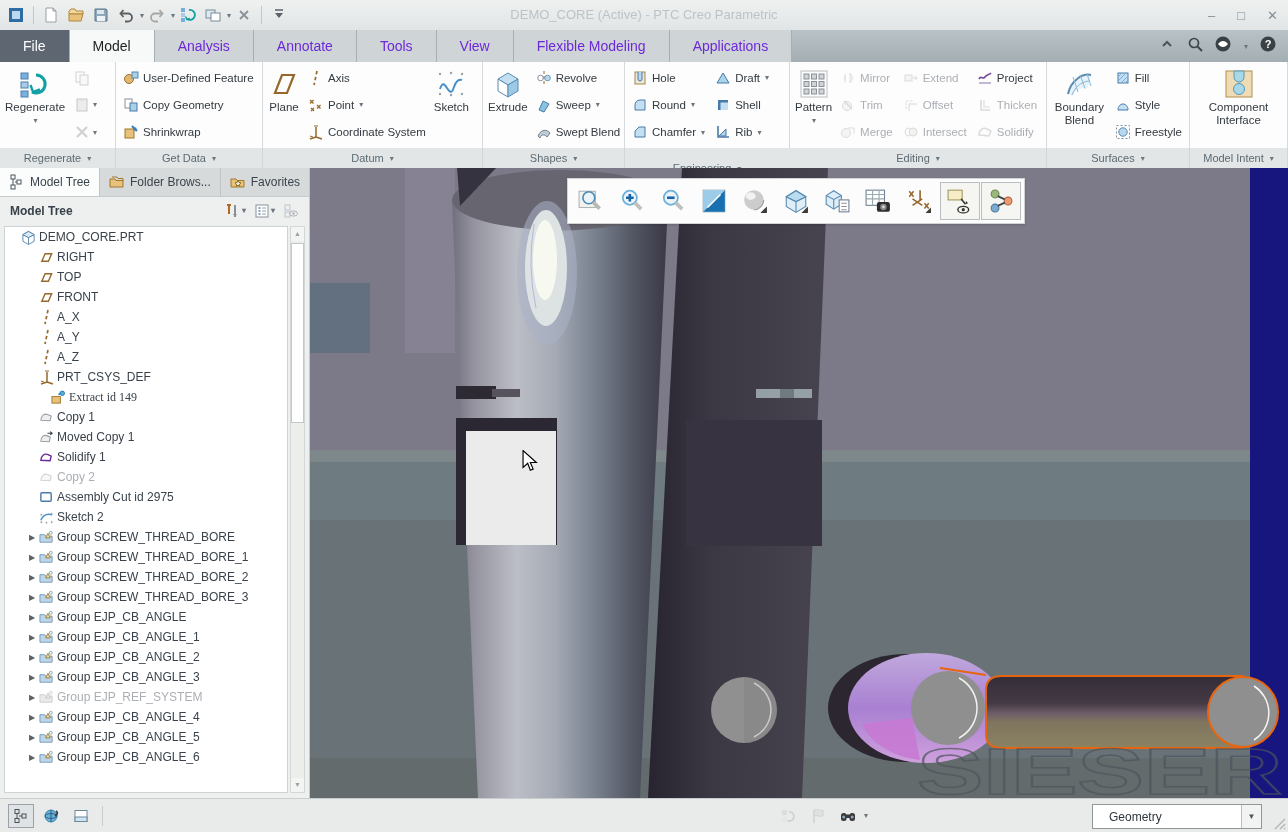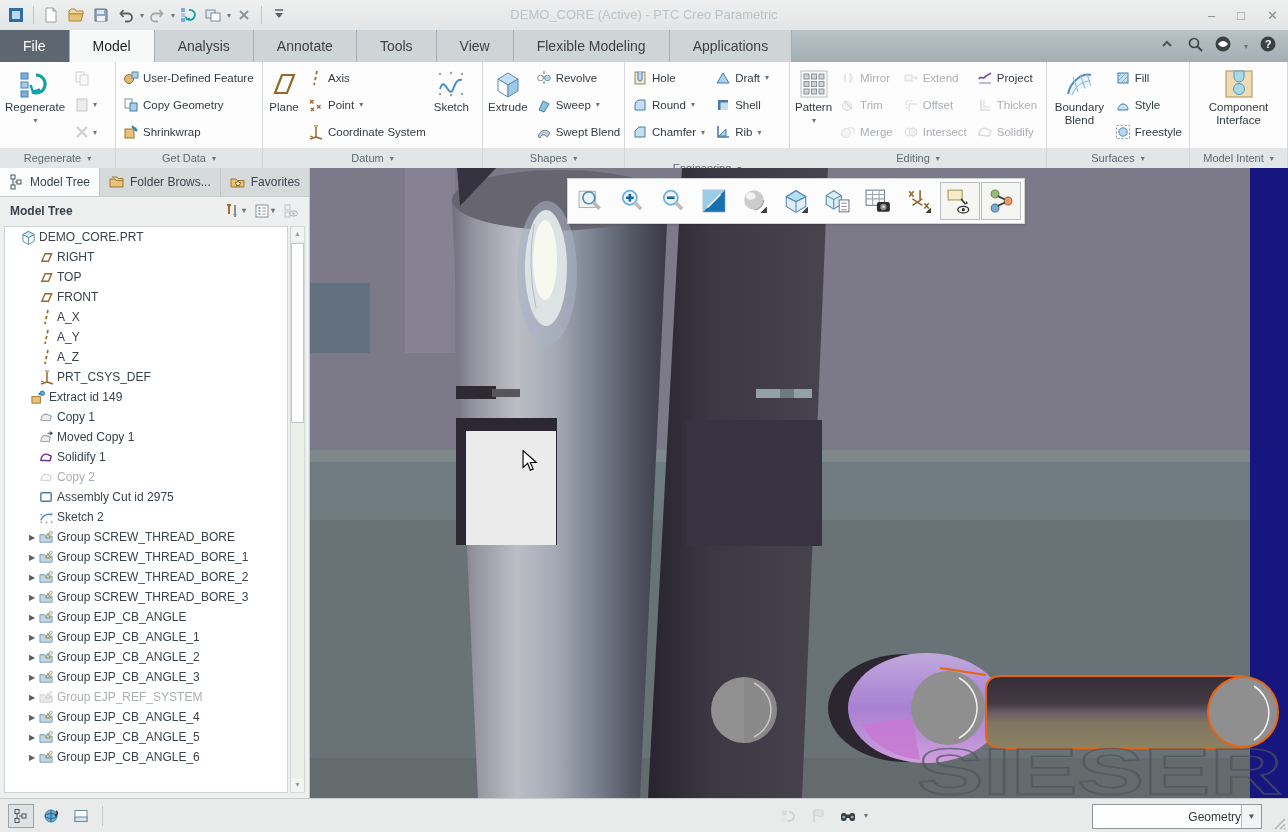--- a/index.html
+++ b/index.html
@@ -13,21 +13,21 @@
   .qbtn{width:24px;height:24px;display:flex;align-items:center;justify-content:center;}
   .qsep{width:1px;height:18px;background:#c3c9ca;margin:0 4px;}
   .dd{font-size:8px;color:#6b7680;margin-left:1px;}
   .wtitle{position:absolute;left:300px;right:300px;top:0;height:30px;line-height:30px;
     text-align:center;font-size:13px;color:#bcc3c6;white-space:nowrap;}
   .winctl{position:absolute;right:10px;top:0;height:30px;display:flex;gap:22px;align-items:center;
     color:#848f93;font-size:13px;}
   
   .tabrow{position:absolute;left:0;top:30px;width:1288px;height:32px;
     background:linear-gradient(#b9c2c6,#a3aeb3);display:flex;align-items:stretch;}
-  .tab{padding:0 23px;line-height:32px;font-size:14px;color:#404040;background:#cfd5d6;
+  .tab{padding:0 23px;line-height:32px;font-size:14px;color:#6d28d9;background:#cfd5d6;
     border-right:1px solid #a6afb4;}
   .tab.file{background:#5d6671;color:#ffffff;}
   .tab.active{background:#f7f8f8;color:#1e1e1e;}
   .tr-icons{margin-left:auto;display:flex;align-items:center;gap:12px;padding-right:12px;}
   
   .ribbon{position:absolute;left:0;top:62px;width:1288px;height:86px;background:#fdfdfd;display:flex;}
   .rgroup{height:86px;border-right:1px solid #d6d9da;display:flex;align-items:stretch;
     padding:1px 2px;box-sizing:border-box;overflow:hidden;}
   .rbig{display:flex;flex-direction:column;align-items:center;padding:4px 3px 0 3px;
     font-size:11.5px;color:#333a40;text-align:center;line-height:13px;}
@@ -72,21 +72,21 @@
   .ct-btn.boxed{border:1px solid #b9bec0;background:#f5f5f2;box-sizing:border-box;}
   .cursor{position:absolute;left:522px;top:450px;}
   
   .statusbar{position:absolute;left:0;top:798px;width:1288px;height:34px;background:#e9ebeb;
     border-top:1px solid #c9cdce;box-sizing:border-box;display:flex;align-items:center;}
   .sb-btn{width:26px;height:24px;display:flex;align-items:center;justify-content:center;margin:0 2px;}
   .sb-btn.pressed{border:1px solid #9aa2a6;background:#dfe3e5;box-sizing:border-box;}
   .sb-sep{width:1px;height:20px;background:#c6cbcc;margin:0 6px;}
   .filter-combo{position:absolute;right:26px;top:5px;width:168px;height:23px;background:#ffffff;
     border:1px solid #8f979b;display:flex;align-items:center;font-size:12px;color:#2e363c;}
-  .filter-combo .val{flex:1;padding-left:8px;text-align:right;}
+  .filter-combo .val{flex:1;padding-left:16px;}
   .filter-combo .arrow{width:19px;height:100%;border-left:1px solid #b9bec0;display:flex;
     align-items:center;justify-content:center;font-size:8px;color:#4a545a;background:#f2f3f3;}
   .grip{position:absolute;right:2px;bottom:2px;}
 </style>
 </head>
 <body>
 
 <div class="titlebar">
   <div class="qat">
       <span class="qbtn">
@@ -756,21 +756,21 @@
       <div class="trow" style="padding-left: 20px;">
         <span class="exp"></span>
         <span class="ticon">
           <svg width="16" height="16" viewBox="0 0 16 16">
             <path d="M8 13V3M8 13l-6 2M8 13l6 2" stroke="#96682c" stroke-width="1.5" fill="none"></path>
             <path d="M6 2h4M2 12l3 1" stroke="#96682c" stroke-width="1"></path>
           </svg>
         </span>
         <span>PRT_CSYS_DEF</span>
       </div>
-      <div class="trow" style="padding-left: 12px;">
+      <div class="trow" style="padding-left: 32px; font-family: Liberation Serif, serif;">
         <span class="exp"></span>
         <span class="ticon">
           <svg width="15" height="15" viewBox="0 0 16 16">
             <rect x="1" y="7" width="9" height="7" fill="#e8c27c" stroke="#a07828"></rect>
             <path d="M8 5l4-3" stroke="#2a7ab0" stroke-width="1.6"></path>
             <circle cx="12" cy="3.5" r="2.4" fill="#58b0d8" stroke="#2a7ab0"></circle>
           </svg>
         </span>
         <span>Extract id 149</span>
       </div>

